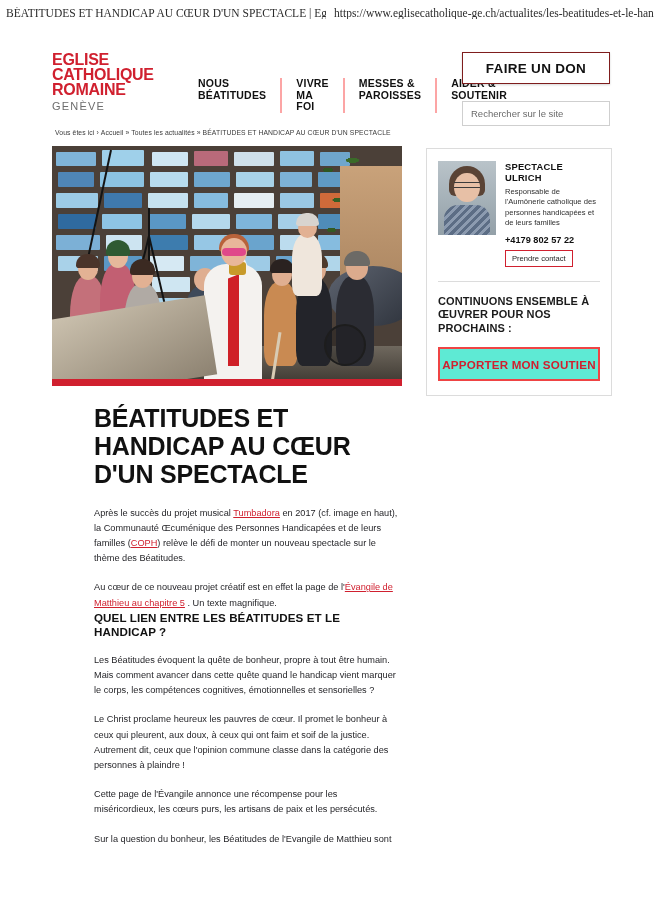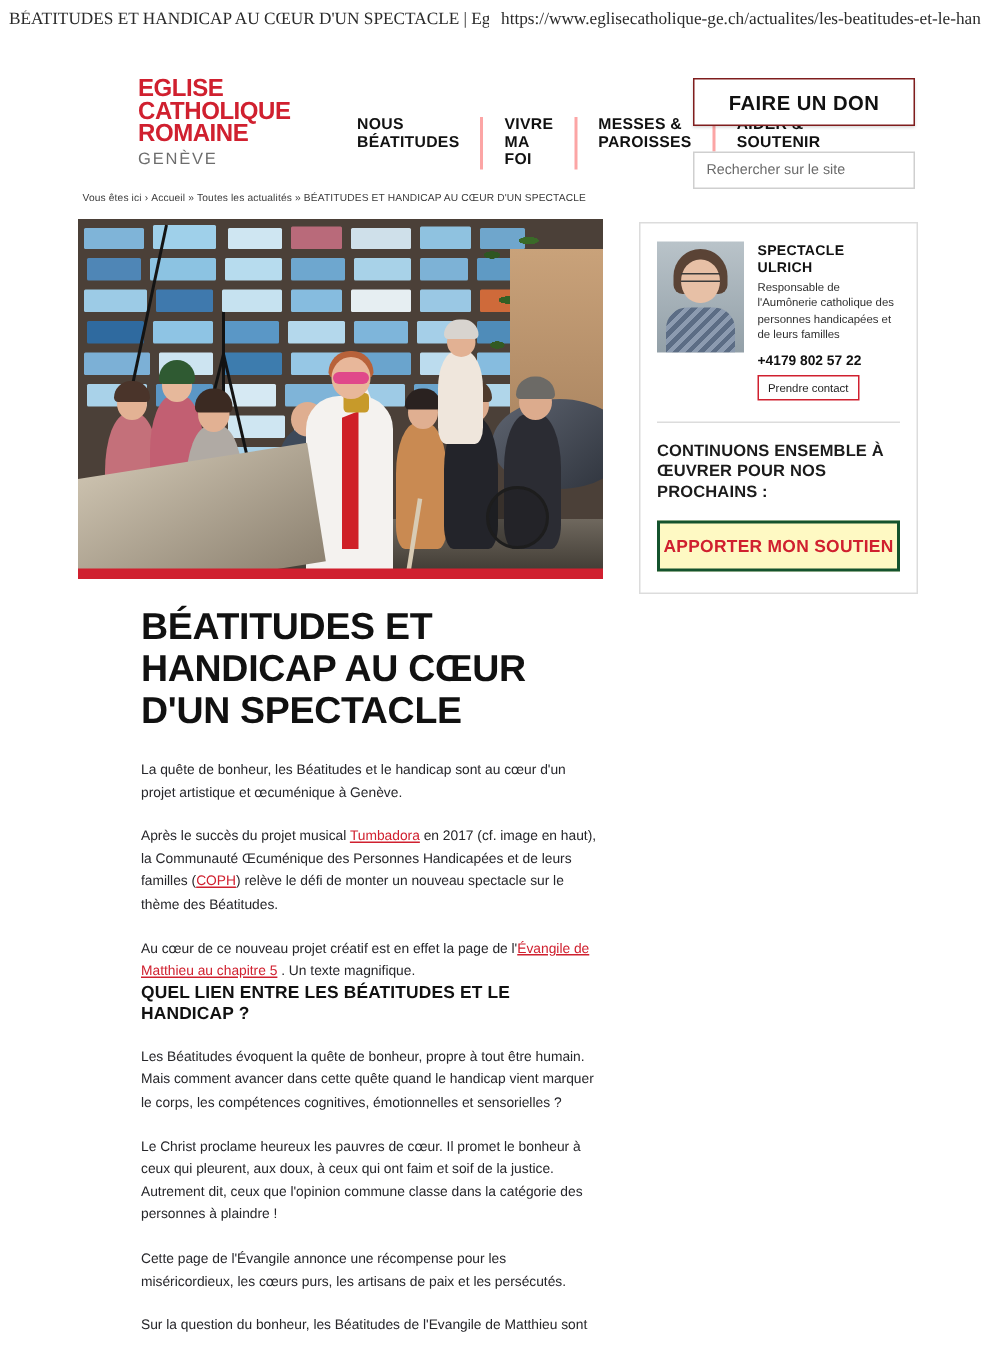--- a/index.html
+++ b/index.html
@@ -38,21 +38,21 @@
   
   .page { padding: 0; }
 
   
   header.site-header {
     display: flex;
     align-items: flex-start;
     padding: 26px 50px 0 52px;
     position: relative;
   }
-  .logo { width: 118px; flex: none; margin-left: 40px; }
+  .logo { width: 118px; flex: none; }
   .logo-line {
     color: #d0202f;
     font-weight: bold;
     font-size: 16.5px;
     line-height: 15px;
     letter-spacing: -0.3px;
     font-stretch: condensed;
     transform: scaleX(0.97);
     transform-origin: left center;
   }
@@ -402,22 +402,22 @@
     font-size: 11px;
     line-height: 13.5px;
     font-weight: bold;
     letter-spacing: 0.1px;
     color: #1b1b1b;
   }
   .support-btn {
     display: block;
     width: 100%;
     margin-top: 12px;
-    border: 2px solid #14532d;
-    background: #fef9c3;
+    border: 2px solid #ef4444;
+    background: #5eead4;
     color: #d0202f;
     font-weight: bold;
     font-size: 11.6px;
     letter-spacing: 0.2px;
     text-align: center;
     padding: 9px 0 8px;
     cursor: pointer;
   }
 </style>
 </head>
@@ -567,21 +567,20 @@
           <div class="crutch"></div>
           <div class="ramp"></div>
         </div>
         <div class="hero-bottom-bar"></div>
       </div>
 
       <article class="article">
         <h1 class="article-title">BÉATITUDES ET HANDICAP AU CŒUR D'UN SPECTACLE</h1>
 
         <div class="article-body">
-          <p>La quête de bonheur, les Béatitudes et le handicap sont au cœur d'un projet artistique et œcuménique à Genève.</p>
 
           <p><span>Après le succès du projet musical </span><a href="#">Tumbadora</a><span> en 2017 (cf. image en haut), la Communauté Œcuménique des Personnes Handicapées et de leurs familles (</span><a href="#">COPH</a><span>) relève le défi de monter un nouveau spectacle sur le thème des Béatitudes.</span></p>
 
           <p><span>Au cœur de ce nouveau projet créatif est en effet la page de l'</span><a href="#">Évangile de Matthieu au chapitre 5</a><span> . Un texte magnifique.</span></p>
 
           <h2 class="section-title">QUEL LIEN ENTRE LES BÉATITUDES ET LE HANDICAP ?</h2>
 
           <p>Les Béatitudes évoquent la quête de bonheur, propre à tout être humain. Mais comment avancer dans cette quête quand le handicap vient marquer le corps, les compétences cognitives, émotionnelles et sensorielles ?</p>
           <p>Le Christ proclame heureux les pauvres de cœur.  Il promet le bonheur à ceux qui pleurent, aux doux, à ceux qui ont faim et soif de la justice. Autrement dit, ceux que l'opinion commune classe dans la catégorie des personnes à plaindre !</p>
           <p>Cette page de l'Évangile annonce une récompense pour les miséricordieux, les cœurs purs, les artisans de paix et les persécutés.</p>

